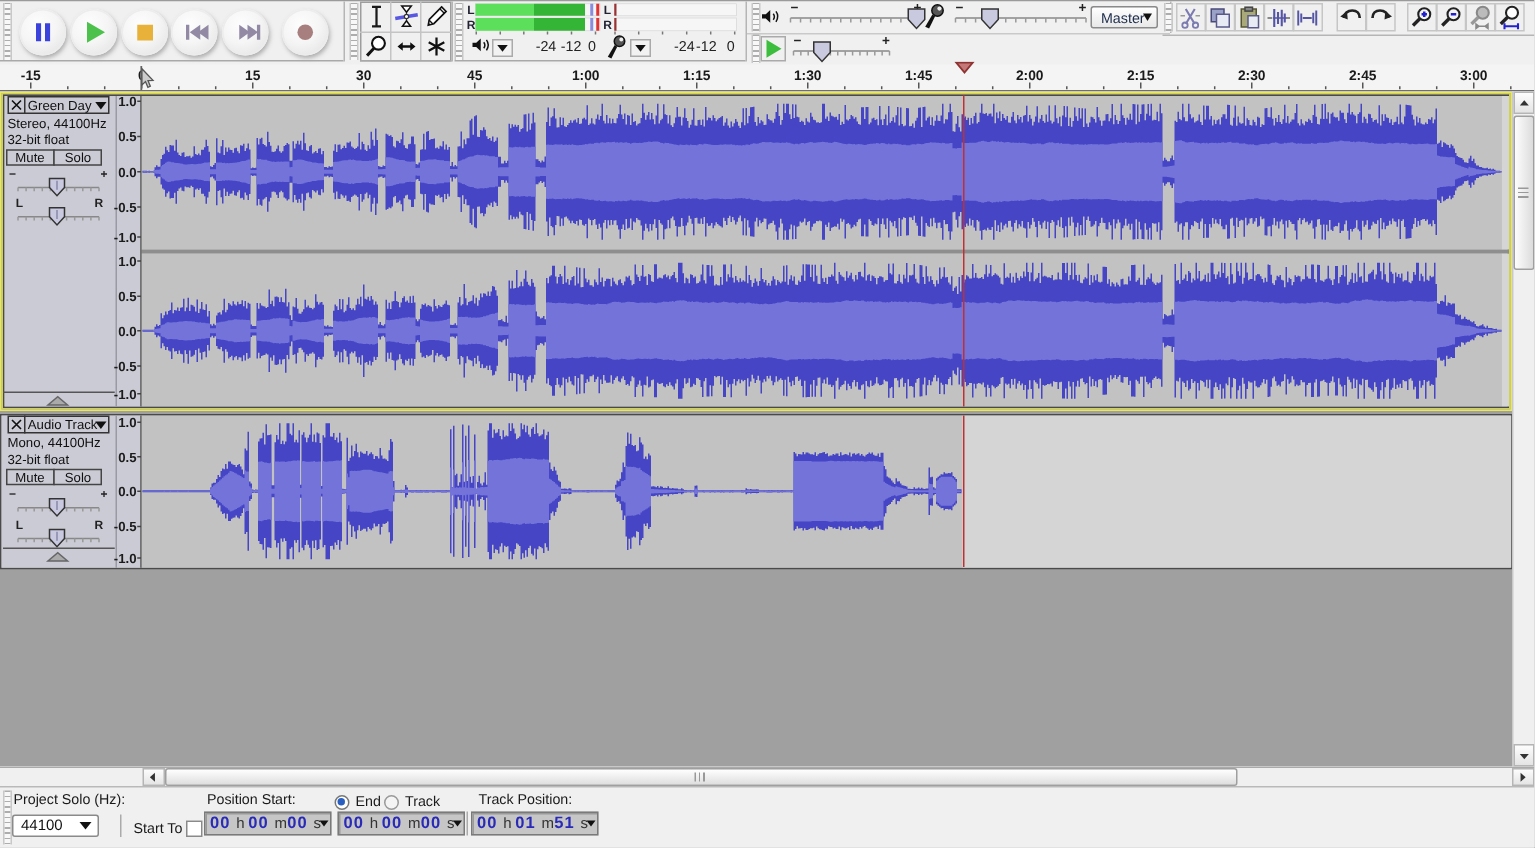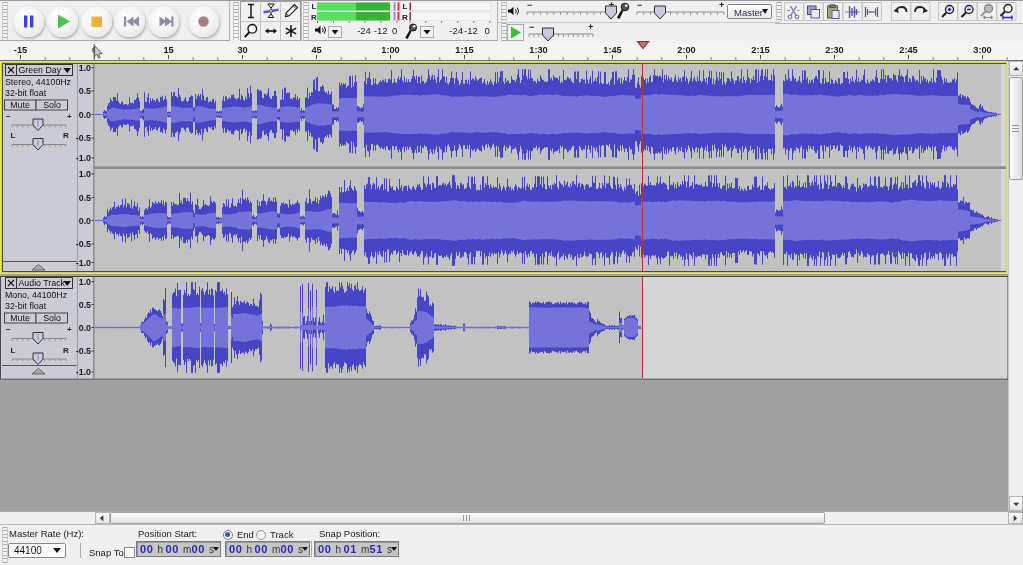--- a/index.html
+++ b/index.html
@@ -374,24 +374,24 @@
       <path d="M4.2 8.3h6L7.2 4.9z" fill="#333"></path>
     </svg>
     <div style="position:absolute;left:1008.5px;top:77px;width:14px;height:103px;background:linear-gradient(to right,#fdfdfd,#dcdcdc);border:1px solid #9f9f9f;border-radius:2px;box-sizing:border-box"></div>
     <div style="position:absolute;left:1012px;top:125px;width:7px;height:7px;background:repeating-linear-gradient(to bottom,#999 0 1px,transparent 1px 3px)"></div>
     <div style="position:absolute;left:1008.5px;top:496px;width:14.5px;height:15px;background:linear-gradient(#fdfdfd,#e4e4e4);border:1px solid #b5b5b5;box-sizing:border-box"></div>
     <svg width="14" height="14" viewBox="0 0 14 14" style="position:absolute;left:1009px;top:496.5px">
       <path d="M4.2 5.7h6l-3 3.4z" fill="#333"></path>
     </svg>
   <div style="position:absolute;left:0;top:524px;width:1023px;height:41px;background:#f0f0f0;border-top:1px solid #b9b9b9;box-sizing:border-box"></div>
     <div style="position:absolute;left:2px;top:527px;width:4px;height:36px;background:repeating-linear-gradient(to bottom,#adadad 0 1px,#f8f8f8 1px 3.5px);border-left:1px solid #c8c8c8;border-right:1px solid #c8c8c8"></div>
-    <div style="font:9.5px 'Liberation Sans',sans-serif;color:#1a1a1a;position:absolute;left:9px;top:528px">Master Rate (Hz):</div>
+    <div style="font:9.5px 'Liberation Sans',sans-serif;color:#1a1a1a;position:absolute;left:9px;top:528px">Project Solo (Hz):</div>
     <div style="position:absolute;left:8px;top:543px;width:58px;height:15px;background:#fff;border:1px solid #8a8a8a;border-radius:2px;box-sizing:border-box;font:10px 'Liberation Sans',sans-serif;color:#111;padding:1px 0 0 5px">44100<span style="position:absolute;right:4px;top:4px;width:0;height:0;border-left:4px solid transparent;border-right:4px solid transparent;border-top:5px solid #111"></span></div>
     <div style="position:absolute;left:80px;top:543px;width:1px;height:15px;background:#aaa"></div>
-    <div style="font:9.5px 'Liberation Sans',sans-serif;color:#1a1a1a;position:absolute;left:89px;top:547px">Snap To</div>
+    <div style="font:9.5px 'Liberation Sans',sans-serif;color:#1a1a1a;position:absolute;left:89px;top:547px">Start To</div>
     <div style="position:absolute;left:124px;top:547px;width:11px;height:11px;background:#fff;border:1px solid #8a8a8a;box-sizing:border-box"></div>
     <div style="font:9.5px 'Liberation Sans',sans-serif;color:#1a1a1a;position:absolute;left:138px;top:528px">Position Start:</div>
     <div style="position:absolute;left:136px;top:541px;width:85px;height:16px;background:#c6c6c6;border:1px solid #7a7a7a;box-shadow:inset 1px 1px 0 #9a9a9a;box-sizing:border-box;overflow:hidden">
       <span style="position:absolute;left:3px;top:1px;font:bold 11px 'Liberation Sans',sans-serif;color:#2a2ab8">0</span>
       <span style="position:absolute;left:9.8px;top:1px;font:bold 11px 'Liberation Sans',sans-serif;color:#2a2ab8">0</span>
       <span style="position:absolute;left:20.5px;top:2px;font:10px 'Liberation Sans',sans-serif;color:#333">h</span>
       <span style="position:absolute;left:28.5px;top:1px;font:bold 11px 'Liberation Sans',sans-serif;color:#2a2ab8">0</span>
       <span style="position:absolute;left:35.3px;top:1px;font:bold 11px 'Liberation Sans',sans-serif;color:#2a2ab8">0</span>
       <span style="position:absolute;left:46px;top:2px;font:10px 'Liberation Sans',sans-serif;color:#333">m</span>
       <span style="position:absolute;left:54.5px;top:1px;font:bold 11px 'Liberation Sans',sans-serif;color:#2a2ab8">0</span>
@@ -410,21 +410,21 @@
       <span style="position:absolute;left:20.5px;top:2px;font:10px 'Liberation Sans',sans-serif;color:#333">h</span>
       <span style="position:absolute;left:28.5px;top:1px;font:bold 11px 'Liberation Sans',sans-serif;color:#2a2ab8">0</span>
       <span style="position:absolute;left:35.3px;top:1px;font:bold 11px 'Liberation Sans',sans-serif;color:#2a2ab8">0</span>
       <span style="position:absolute;left:46px;top:2px;font:10px 'Liberation Sans',sans-serif;color:#333">m</span>
       <span style="position:absolute;left:54.5px;top:1px;font:bold 11px 'Liberation Sans',sans-serif;color:#2a2ab8">0</span>
       <span style="position:absolute;left:61.3px;top:1px;font:bold 11px 'Liberation Sans',sans-serif;color:#2a2ab8">0</span>
       <span style="position:absolute;left:72px;top:2px;font:10px 'Liberation Sans',sans-serif;color:#333">s</span>
       <span style="position:absolute;right:1px;top:5px;width:0;height:0;border-left:3.5px solid transparent;border-right:3.5px solid transparent;border-top:4.5px solid #111"></span>
     </div>
     <div style="position:absolute;left:311px;top:541px;width:1px;height:16px;background:#aaa"></div>
-    <div style="font:9.5px 'Liberation Sans',sans-serif;color:#1a1a1a;position:absolute;left:319px;top:528px">Snap Position:</div>
+    <div style="font:9.5px 'Liberation Sans',sans-serif;color:#1a1a1a;position:absolute;left:319px;top:528px">Track Position:</div>
     <div style="position:absolute;left:314px;top:541px;width:85px;height:16px;background:#c6c6c6;border:1px solid #7a7a7a;box-shadow:inset 1px 1px 0 #9a9a9a;box-sizing:border-box;overflow:hidden">
       <span style="position:absolute;left:3px;top:1px;font:bold 11px 'Liberation Sans',sans-serif;color:#2a2ab8">0</span>
       <span style="position:absolute;left:9.8px;top:1px;font:bold 11px 'Liberation Sans',sans-serif;color:#2a2ab8">0</span>
       <span style="position:absolute;left:20.5px;top:2px;font:10px 'Liberation Sans',sans-serif;color:#333">h</span>
       <span style="position:absolute;left:28.5px;top:1px;font:bold 11px 'Liberation Sans',sans-serif;color:#2a2ab8">0</span>
       <span style="position:absolute;left:35.3px;top:1px;font:bold 11px 'Liberation Sans',sans-serif;color:#2a2ab8">1</span>
       <span style="position:absolute;left:46px;top:2px;font:10px 'Liberation Sans',sans-serif;color:#333">m</span>
       <span style="position:absolute;left:54.5px;top:1px;font:bold 11px 'Liberation Sans',sans-serif;color:#2a2ab8">5</span>
       <span style="position:absolute;left:61.3px;top:1px;font:bold 11px 'Liberation Sans',sans-serif;color:#2a2ab8">1</span>
       <span style="position:absolute;left:72px;top:2px;font:10px 'Liberation Sans',sans-serif;color:#333">s</span>

